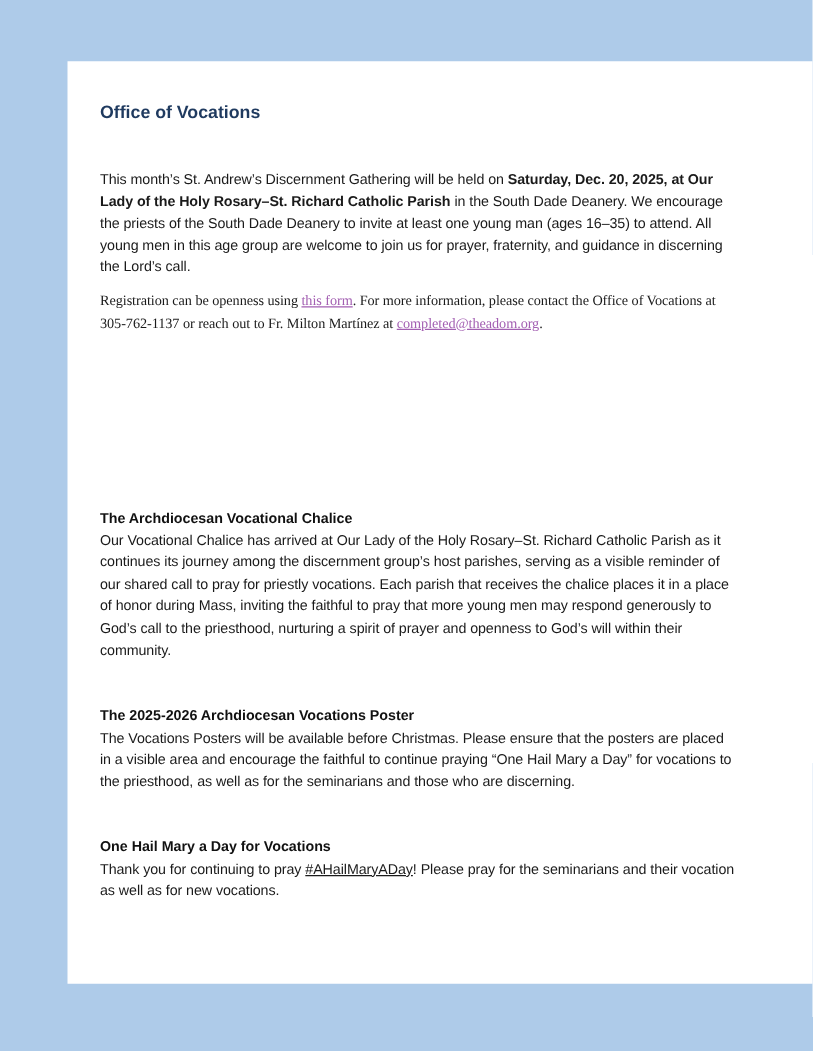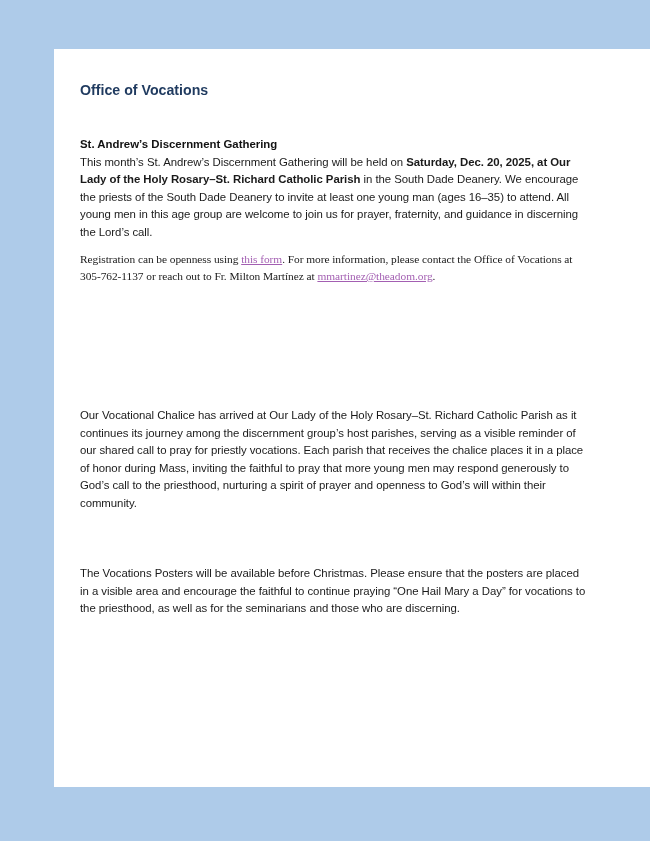--- a/index.html
+++ b/index.html
@@ -55,29 +55,32 @@
   #s4 { top: 621px; }
 </style>
 </head>
 <body>
 
 <div class="page">
   <div class="content">
     <h2 class="title">Office of Vocations</h2>
 
     <div class="section" id="s1">
-      <h3>St. Andrew’s Discernment Gathering</h3>
       <p><span>This month’s St. Andrew’s Discernment Gathering will be held on </span><b>Saturday, Dec. 20, 2025, at Our Lady of the Holy Rosary–St. Richard Catholic Parish</b><span> in the South Dade Deanery. We encourage the priests of the South Dade Deanery to invite at least one young man (ages 16–35) to attend. All young men in this age group are welcome to join us for prayer, fraternity, and guidance in discerning the Lord’s call.</span></p>
-      <p><span>Registration can be openness using </span><a class="link-purple" href="#">this form</a><span>. For more information, please contact the Office of Vocations at 305-762-1137 or reach out to Fr. Milton Martínez at </span><a class="link-purple" href="#">mmartinez@theadom.org</a><span>.</span></p>
+      <p><span>Registration can be openness using </span><a class="link-purple" href="#">this form</a><span>. For more information, please contact the Office of Vocations at 305-762-1137 or reach out to Fr. Milton Martínez at </span><a class="link-purple" href="#">completed@theadom.org</a><span>.</span></p>
     </div>
 
     <div class="section" id="s2">
+      <h3>The Archdiocesan Vocational Chalice</h3>
       <p>Our Vocational Chalice has arrived at Our Lady of the Holy Rosary–St. Richard Catholic Parish as it continues its journey among the discernment group’s host parishes, serving as a visible reminder of our shared call to pray for priestly vocations. Each parish that receives the chalice places it in a place of honor during Mass, inviting the faithful to pray that more young men may respond generously to God’s call to the priesthood, nurturing a spirit of prayer and openness to God’s will within their community.</p>
     </div>
 
     <div class="section" id="s3">
+      <h3>The 2025-2026 Archdiocesan Vocations Poster</h3>
       <p>The Vocations Posters will be available before Christmas. Please ensure that the posters are placed in a visible area and encourage the faithful to continue praying “One Hail Mary a Day” for vocations to the priesthood, as well as for the seminarians and those who are discerning.</p>
     </div>
 
     <div class="section" id="s4">
+      <h3>One Hail Mary a Day for Vocations</h3>
+      <p><span>Thank you for continuing to pray </span><a class="link-black" href="#">#AHailMaryADay</a><span>! Please pray for the seminarians and their vocation as well as for new vocations.</span></p>
     </div>
   </div>
 </div>
 
 </body></html>

